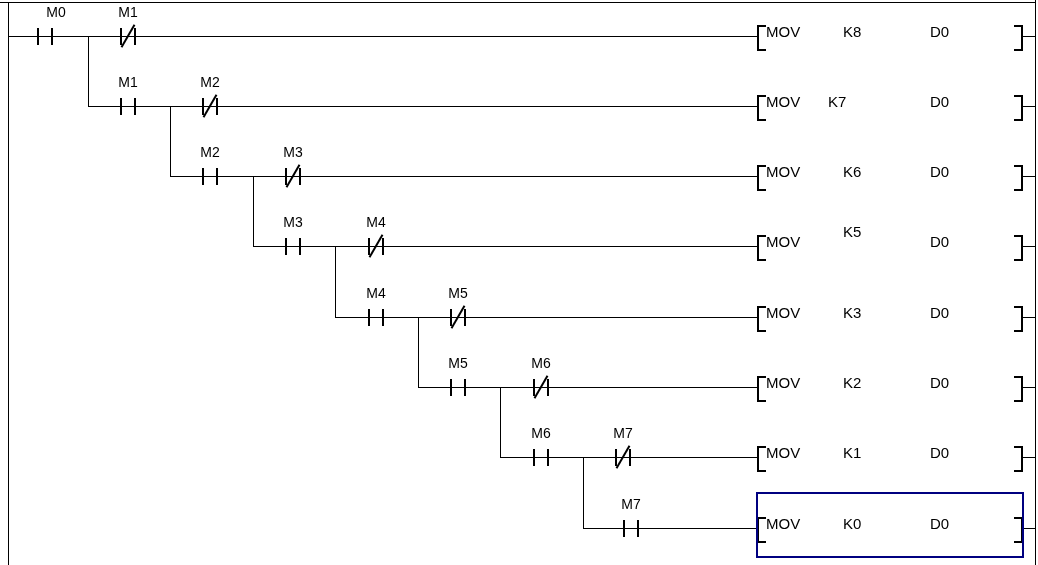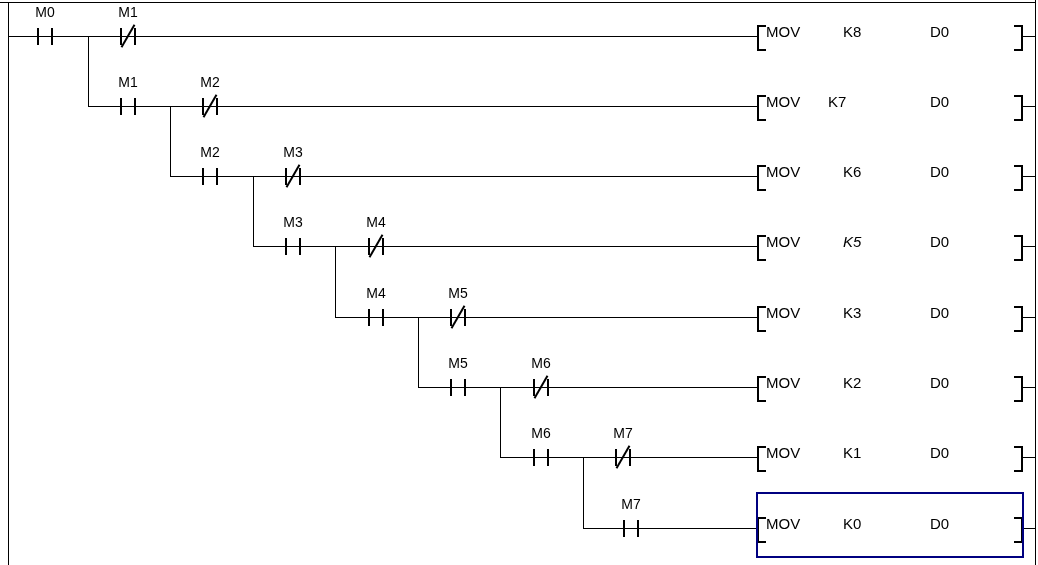--- a/index.html
+++ b/index.html
@@ -25,21 +25,21 @@
 <div class="page">
 
   <div class="border-line" style="left:0;top:2px;width:1036px;height:1px;"></div>
   <div class="rail" style="left:8px;top:2px;height:563px;"></div>
   <div class="rail" style="left:1035px;top:0;height:565px;"></div>
 
   <div>
     <div class="wire-h" style="left:8px;top:36px;width:749px;"></div>
     <div class="wire-v" style="left:88px;top:36px;height:71px;"></div>
     <div>
-      <div class="contact-label" style="left:15px;top:5px;">M0</div>
+      <div class="contact-label" style="left:26px;top:5px;">M0</div>
       <div class="contact-bar" style="left:37px;top:28px;"></div>
       <div class="contact-bar" style="left:51px;top:28px;"></div>
     </div>
     <div>
       <div class="contact-label" style="left:98px;top:5px;">M1</div>
       <div class="contact-bar" style="left:120px;top:28px;"></div>
       <div class="contact-bar" style="left:134px;top:28px;"></div>
       <div class="nc-slash" style="left:115px;top:35px;"></div>
     </div>
     <div>
@@ -110,21 +110,21 @@
     </div>
     <div>
       <div class="contact-label" style="left:346px;top:215px;">M4</div>
       <div class="contact-bar" style="left:368px;top:238px;"></div>
       <div class="contact-bar" style="left:382px;top:238px;"></div>
       <div class="nc-slash" style="left:363px;top:245px;"></div>
     </div>
     <div>
       <div class="bracket-l" style="left:757px;top:235px;"></div>
       <div class="instr-text" style="left:766px;top:234px;">MOV</div>
-      <div class="instr-text" style="left:843px;top:234px;font-style:italic;">K5</div>
+      <div class="instr-text" style="left:843px;top:224px;">K5</div>
       <div class="instr-text" style="left:930px;top:234px;">D0</div>
       <div class="bracket-r" style="left:1014px;top:235px;"></div>
       <div class="wire-h" style="left:1023px;top:246px;width:12px;"></div>
     </div>
   </div>
 
   <div>
     <div class="wire-h" style="left:335px;top:317px;width:422px;"></div>
     <div class="wire-v" style="left:418px;top:317px;height:71px;"></div>
     <div>

